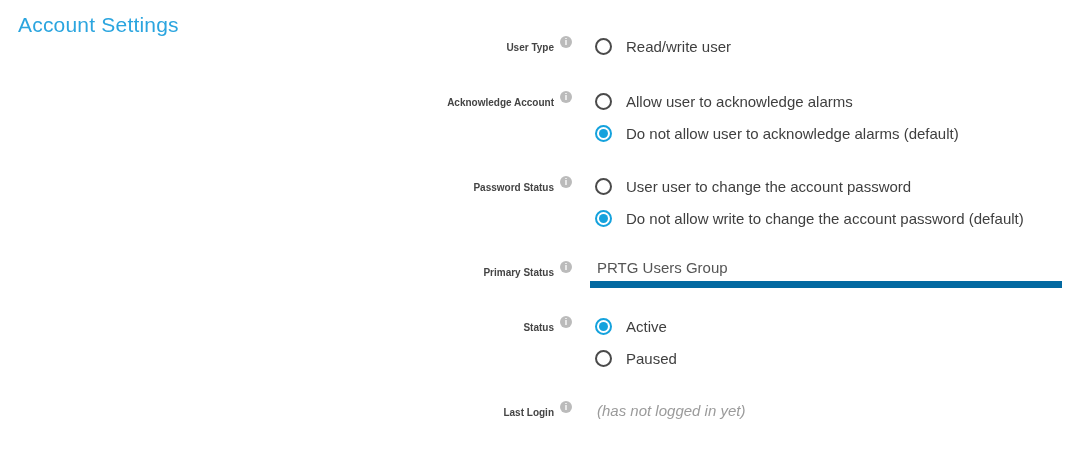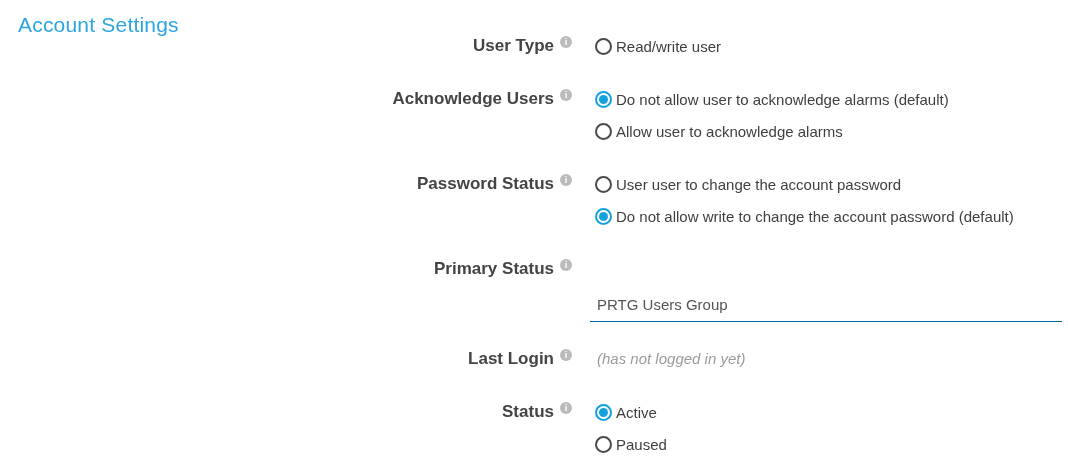--- a/index.html
+++ b/index.html
@@ -18,21 +18,21 @@
   .form {
     position:absolute; left:0; top:30px; width:1068px;
   }
   .row { display:flex; margin-bottom:21px; }
   .label-cell {
     width:572px; flex:0 0 572px;
     text-align:right; line-height:32px;
     white-space:nowrap;
   }
   .flabel {
-    font-size:17px; font-weight:bold; color:#444444;
+    font-size:10px; font-weight:bold; color:#444444;
   }
   .info {
     display:inline-block; width:12px; height:12px;
     border-radius:50%; background:#BBBBBB;
     margin-left:6px; vertical-align:3px;
     position:relative;
   }
   .info::after {
     content:"i";
     position:absolute; left:0; top:0; width:12px; height:12px;
@@ -50,30 +50,29 @@
     border:2.5px solid #4A4A4A; background:#ffffff;
     position:relative;
   }
   .radio.checked { border-color:#14A2DD; }
   .radio.checked::after {
     content:""; position:absolute;
     left:2px; top:2px; width:9px; height:9px;
     border-radius:50%; background:#14A2DD;
   }
   .opt-label {
-    margin-left:4px; font-size:15px; color:#3F3F3F;
+    margin-left:14px; font-size:15px; color:#3F3F3F;
   }
   .text-field {
     display:block; width:100%; box-sizing:border-box;
     height:33px; padding:0 0 2px 7px;
-    border:none; border-bottom:1px solid #0369a1;
+    border:none; border-bottom:7px solid #0369a1;
     font-family:"Liberation Sans", sans-serif;
     font-size:15px; color:#555555; background:transparent;
     outline:none;
-    margin-top:36px;
   }
   .static-value {
     height:32px; line-height:32px; padding-left:7px;
     font-size:15px; font-style:italic; color:#9B9B9B;
   }
 </style>
 </head>
 <body>
 
 <div class="page">
@@ -88,30 +87,30 @@
       <div class="control-cell">
         <label class="opt">
           <span class="radio"></span>
           <span class="opt-label">Read/write user</span>
         </label>
       </div>
     </div>
 
     <div class="row">
       <div class="label-cell">
-        <span class="flabel">Acknowledge Users</span><span class="info"></span>
+        <span class="flabel">Acknowledge Account</span><span class="info"></span>
       </div>
       <div class="control-cell">
         <label class="opt">
+          <span class="radio"></span>
+          <span class="opt-label">Allow user to acknowledge alarms</span>
+        </label>
+        <label class="opt">
           <span class="radio checked"></span>
           <span class="opt-label">Do not allow user to acknowledge alarms (default)</span>
-        </label>
-        <label class="opt">
-          <span class="radio"></span>
-          <span class="opt-label">Allow user to acknowledge alarms</span>
         </label>
       </div>
     </div>
 
     <div class="row">
       <div class="label-cell">
         <span class="flabel">Password Status</span><span class="info"></span>
       </div>
       <div class="control-cell">
         <label class="opt">
@@ -129,37 +128,37 @@
       <div class="label-cell">
         <span class="flabel">Primary Status</span><span class="info"></span>
       </div>
       <div class="control-cell">
         <input type="text" class="text-field" value="PRTG Users Group" style="">
       </div>
     </div>
 
     <div class="row">
       <div class="label-cell">
-        <span class="flabel">Last Login</span><span class="info"></span>
-      </div>
-      <div class="control-cell">
-        <div class="static-value">(has not logged in yet)</div>
-      </div>
-    </div>
-
-    <div class="row">
-      <div class="label-cell">
         <span class="flabel">Status</span><span class="info"></span>
       </div>
       <div class="control-cell">
         <label class="opt">
           <span class="radio checked"></span>
           <span class="opt-label">Active</span>
         </label>
         <label class="opt">
           <span class="radio"></span>
           <span class="opt-label">Paused</span>
         </label>
       </div>
     </div>
 
+    <div class="row">
+      <div class="label-cell">
+        <span class="flabel">Last Login</span><span class="info"></span>
+      </div>
+      <div class="control-cell">
+        <div class="static-value">(has not logged in yet)</div>
+      </div>
+    </div>
+
   </div>
 </div>
 
 </body></html>

